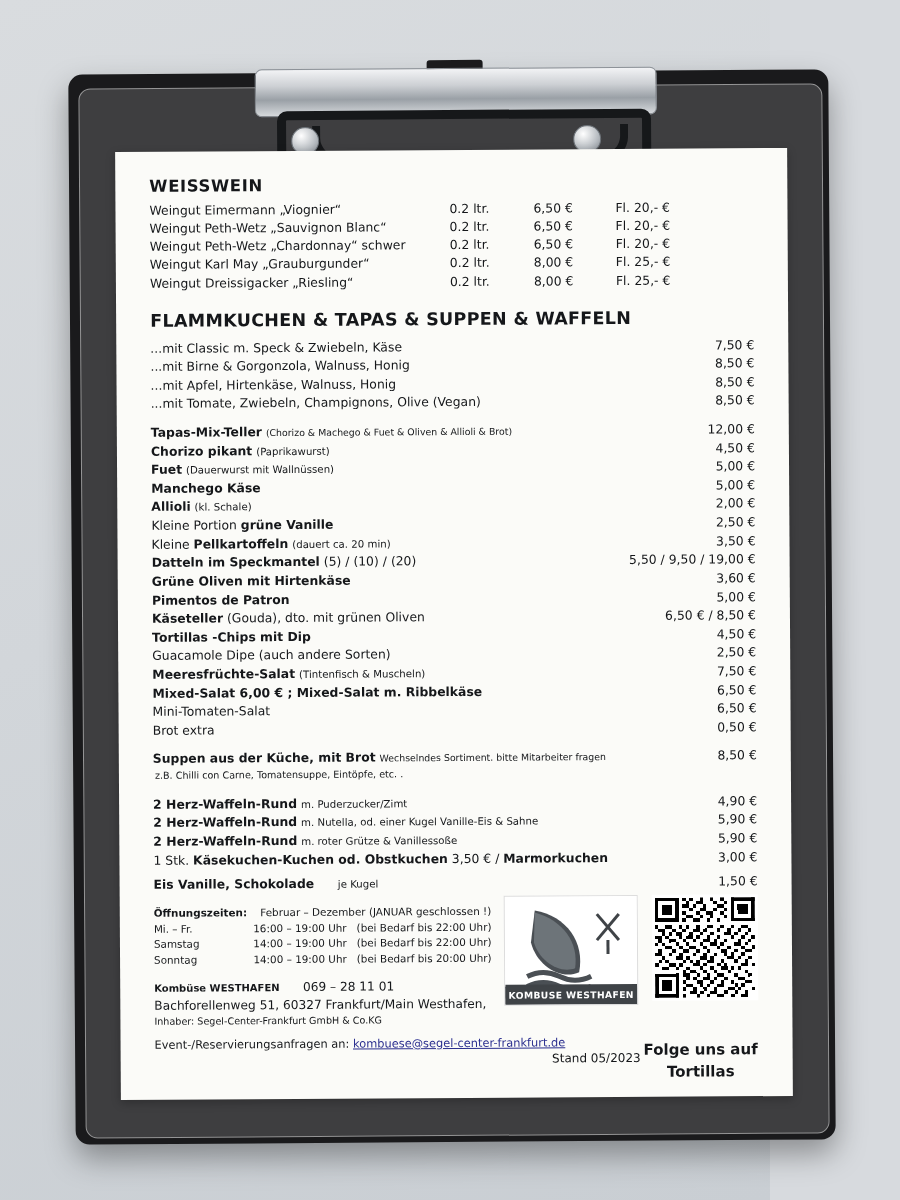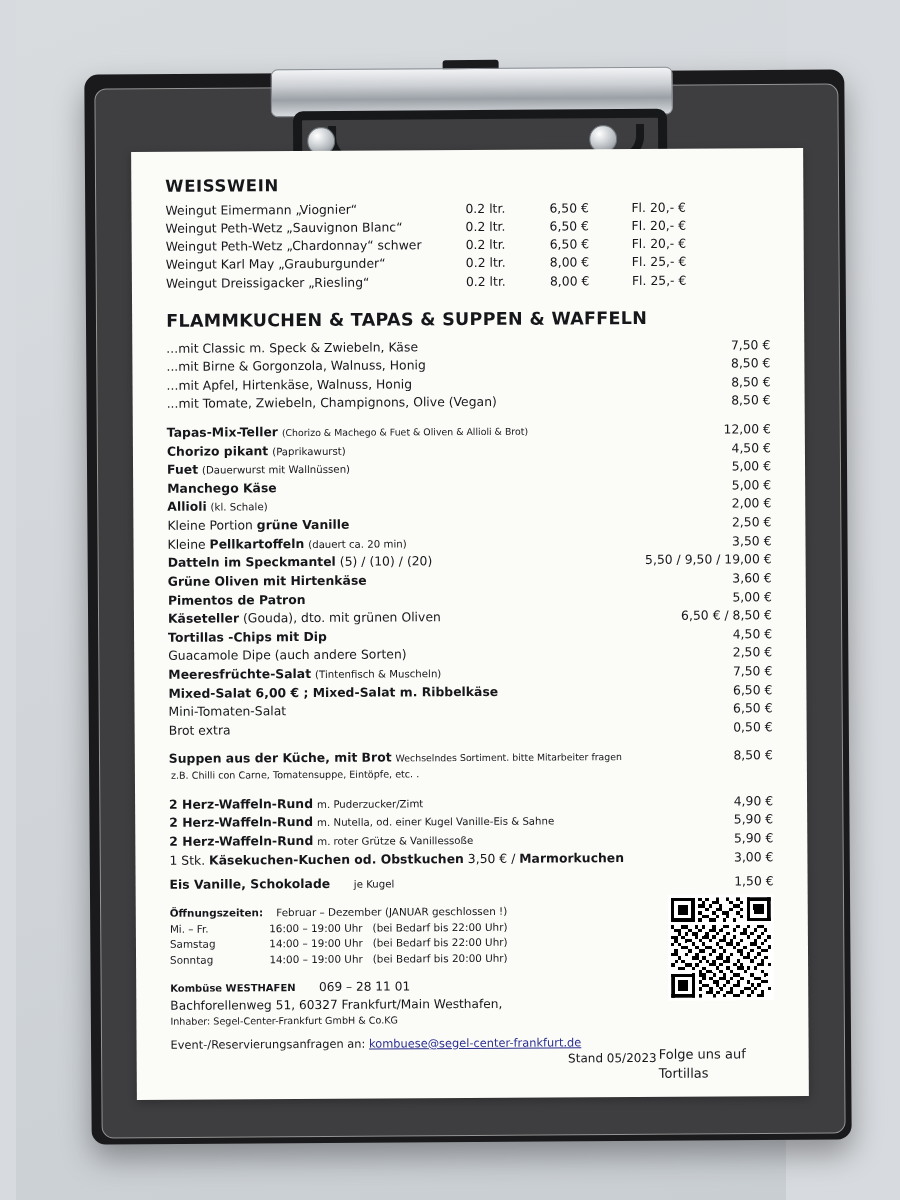--- a/index.html
+++ b/index.html
@@ -2,21 +2,21 @@
 <html><head>
 <meta charset="utf-8">
 <style>
   html,body{margin:0;padding:0;}
   body{
     width:900px;height:1200px;overflow:hidden;
     background:#d7dade;
     font-family:"DejaVu Sans", sans-serif;
   }
   .scene{position:relative;width:770px;height:1200px;
-    background:linear-gradient(160deg,#d9dcdf 0%,#d2d6da 45%,#c9ced3 100%);margin-left:16px;}
+    background:linear-gradient(160deg,#d9dcdf 0%,#d2d6da 45%,#c9ced3 100%);}
 
   
   .clipboard{
     position:absolute;left:72px;top:72px;width:760px;height:1070px;
     background:#1a1a1c;border-radius:14px;
     box-shadow:0 14px 30px rgba(0,0,0,.35);
     transform:rotate(-0.4deg);
   }
   .clip-plastic{
     position:absolute;left:82px;top:86px;width:742px;height:1048px;
@@ -106,21 +106,21 @@
   .logo{
     width:132px;height:108px;background:#fff;border:1px solid #ddd;position:relative;overflow:hidden;
   }
   .logo .sailname{
     position:absolute;left:0;bottom:0;width:100%;background:#3f4347;color:#fff;
     font-size:9.2px;text-align:center;letter-spacing:.4px;padding:3px 0;font-weight:bold;
   }
   .qr{width:106px;height:106px;background:#fff;padding:3px;box-sizing:border-box;}
   .qr svg{display:block}
   .stand{position:absolute;right:118px;bottom:-16px;font-size:12px;}
-  .follow{position:absolute;right:0;bottom:-34px;width:116px;font-size:13px;line-height:1.5;}
+  .follow{position:absolute;right:0;bottom:-34px;width:116px;text-align:center;font-size:15px;line-height:1.5;font-weight:bold;}
 </style>
 </head>
 <body>
 
 <div class="scene">
 
   <div class="clipboard"></div>
   <div class="clip-plastic"></div>
 
   <div class="clip-metal">
@@ -350,20 +350,36 @@
         </div>
         <div>Bachforellenweg 51, 60327 Frankfurt/Main Westhafen,</div>
         <div class="tiny">Inhaber: Segel-Center-Frankfurt GmbH &amp; Co.KG</div>
       </div>
 
       <div class="event">
         <span>Event-/Reservierungsanfragen an: </span><a href="#">kombuese@segel-center-frankfurt.de</a>
       </div>
 
       <div class="badges">
+        <div class="logo">
+          <svg width="132" height="108" viewBox="0 0 132 108">
+            <rect x="0" y="0" width="132" height="108" fill="#ffffff"></rect>
+            <path d="M30 14 C62 20, 80 46, 74 76 C56 84, 32 70, 26 46 Z" fill="#4a4f54"></path>
+            <path d="M30 16 C58 24, 74 46, 70 72 C54 78, 34 64, 29 46 Z" fill="#6d7479"></path>
+            <path d="M22 80 q16 -8 32 0 t32 0" stroke="#4a4f54" stroke-width="5" fill="none"></path>
+            <path d="M22 90 q16 -8 32 0 t32 0" stroke="#4a4f54" stroke-width="5" fill="none"></path>
+            <g stroke="#3f4347" stroke-width="3" fill="none">
+              <line x1="92" y1="18" x2="114" y2="44"></line>
+              <line x1="114" y1="18" x2="92" y2="44"></line>
+              <line x1="103" y1="44" x2="103" y2="58"></line>
+            </g>
+            <rect x="0" y="88" width="132" height="20" fill="#3f4347"></rect>
+          </svg>
+          <div class="sailname">KOMBUSE WESTHAFEN</div>
+        </div>
 
         <div class="qr">
           <svg width="100" height="100" viewBox="0 0 29 29" shape-rendering="crispEdges">
             <rect width="29" height="29" fill="#fff"></rect>
             <g fill="#000">
               <rect x="0" y="0" width="7" height="1"></rect>
                 <rect x="0" y="6" width="7" height="1"></rect>
               <rect x="0" y="0" width="1" height="7"></rect>
                 <rect x="6" y="0" width="1" height="7"></rect>
               <rect x="2" y="2" width="3" height="3"></rect>

